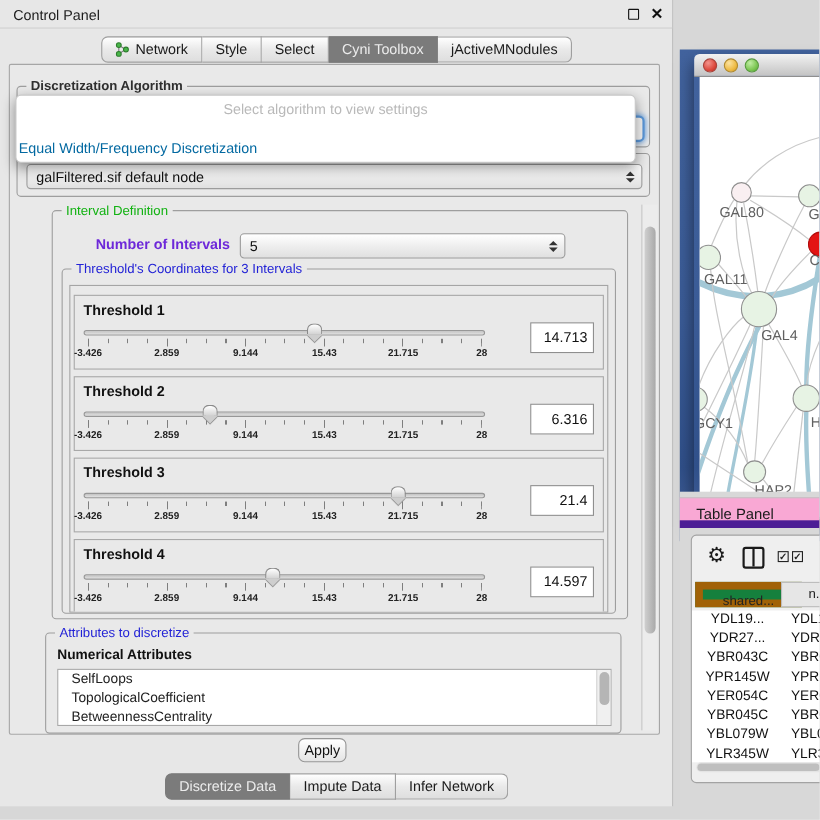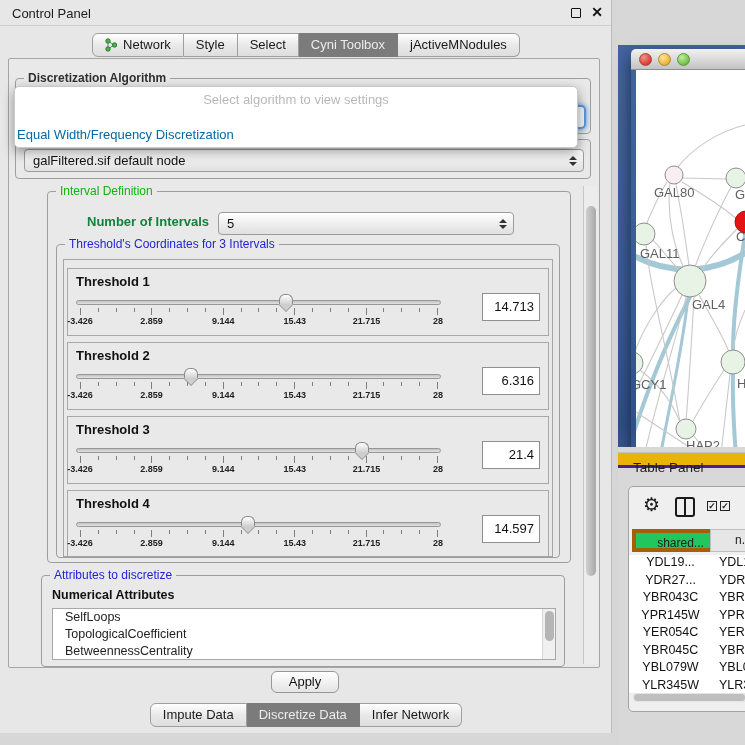--- a/index.html
+++ b/index.html
@@ -44,21 +44,21 @@
   .algo-popup { position:absolute; left:5px; top:27px; width:564px; height:62px; background:#fff; border:1px solid #c9c9c9; border-radius:5px; box-shadow:0 4px 12px rgba(0,0,0,.4); z-index:30; }
   .algo-hint { position:absolute; top:5px; left:0; width:100%; text-align:center; font-size:13px; color:#b9b9b9; }
   .algo-opt1 { position:absolute; top:22px; left:1px; font-size:13px; font-weight:bold; color:#000; padding:1px 6px 1px 1px; cursor:pointer; }
   .algo-opt2 { position:absolute; top:39px; left:1px; font-size:13px; color:#0369a1; padding:1px 6px 1px 1px; cursor:pointer; }
 
   
   .v-scroll { position:absolute; right:1px; top:127px; width:15px; height:478px; background:#ececec; border-left:1px solid #c6c6c6; }
   .v-thumb { position:absolute; left:2px; top:20px; width:10px; height:370px; border-radius:6px; background:linear-gradient(to right,#cfcfcf,#a9a9a9); }
 
   
-  .intervals-row-label { position:absolute; left:39px; top:22px; font-size:13px; font-weight:bold; color:#15803d; }
+  .intervals-row-label { position:absolute; left:39px; top:22px; font-size:13px; font-weight:bold; color:#6d28d9; }
   .thr-panel { position:absolute; left:6px; top:14px; width:490px; height:298px; border:1px solid #a5a5a5; background:#e9e9e9; overflow:hidden; padding-top:8px; }
   .t-block { position:relative; width:482px; height:68px; margin:0 auto 6px; border:1px solid #a8a8a8; background:#e9e9e9; }
   .t-label { position:absolute; left:8px; top:5px; font-size:13px; font-weight:bold; color:#111; }
   .t-row { position:absolute; left:8px; right:8px; top:24px; height:42px; display:flex; justify-content:space-between; }
   .slider { position:relative; width:365px; height:42px; }
   .track { position:absolute; left:0; top:7px; width:365px; height:5px; border:1px solid #979797; border-radius:3px; background:linear-gradient(#c2c2c2,#e2e2e2); }
   .ticks-minor { position:absolute; left:4px; top:15px; width:358px; height:4px; background:repeating-linear-gradient(to right,#7e7e7e 0 1px,transparent 1px 17.85px); }
   .ticks-major { position:absolute; left:4px; top:15px; width:358px; height:7px; background:repeating-linear-gradient(to right,#7e7e7e 0 1px,transparent 1px 71.4px); }
   .tick-labels { position:absolute; left:4px; top:23px; width:358px; height:12px; }
   .tick-labels span { position:absolute; transform:translateX(-50%); font-size:9px; font-weight:bold; color:#222; white-space:nowrap; }
@@ -66,43 +66,43 @@
   .thumb::after { content:""; position:absolute; top:9px; left:-1px; width:0; height:0; border-left:7px solid transparent; border-right:7px solid transparent; border-top:7px solid #cecece; filter:drop-shadow(0 1px 0 #8a8a8a); }
   .t-value { width:58px; height:28px; background:#fff; border:1px solid #8f8f8f; font-size:13px; color:#111; text-align:right; padding:5px 5px 0 0; }
 
   
   .num-attr-label { position:absolute; left:10px; top:12px; font-size:12.5px; font-weight:bold; color:#111; }
   .attr-list { position:absolute; left:10px; top:32px; width:504px; height:52px; background:#fff; border:1px solid #a8a8a8; overflow:hidden; }
   .attr-item { font-size:12.5px; color:#222; line-height:17px; padding-left:12px; cursor:pointer; }
   .attr-scroll { position:absolute; right:0; top:0; width:13px; height:100%; background:#f0f0f0; border-left:1px solid #d5d5d5; }
   .attr-thumb { position:absolute; left:2px; top:2px; width:9px; height:30px; border-radius:5px; background:#b5b5b5; }
 
-  .apply-btn { position:absolute; left:271px; top:671px; width:68px; height:22px; border:1px solid #979797; border-radius:6px; background:linear-gradient(#ffffff,#e4e4e4); font-size:13px; color:#111; text-align:center; line-height:20px; cursor:pointer; font-family:"Liberation Sans", sans-serif; }
+  .apply-btn { position:absolute; left:271px; top:671px; width:44px; height:22px; border:1px solid #979797; border-radius:6px; background:linear-gradient(#ffffff,#e4e4e4); font-size:13px; color:#111; text-align:center; line-height:20px; cursor:pointer; font-family:"Liberation Sans", sans-serif; }
 
   
   .right-area { position:absolute; left:618px; top:0; width:127px; height:745px; }
   .mdi { position:absolute; left:0; top:0; width:127px; height:447px; background:linear-gradient(180deg,#42639e 0%,#3a5b96 55%,#30508a 85%,#466299 100%);margin-top:45px; }
   .net-window { position:absolute; left:13px; top:4px; width:114px; height:423px; box-shadow:0 8px 14px rgba(0,0,10,.55); }
   .net-titlebar { position:absolute; left:0; top:0; width:100%; height:21px; background:linear-gradient(#f2f2f2,#c3c3c3); border-bottom:1px solid #8f8f8f; border-radius:5px 0 0 0; }
   .light { position:absolute; top:4px; width:13px; height:13px; border-radius:50%; cursor:pointer; }
   .light.red { left:8px; background:radial-gradient(circle at 35% 30%,#f2948d,#dd4a3e 60%,#b4281e); border:1px solid #a8443c; }
   .light.yellow { left:27px; background:radial-gradient(circle at 35% 30%,#fbe2a0,#eebb45 60%,#cd9322); border:1px solid #b08a2e; }
   .light.green { left:46px; background:radial-gradient(circle at 35% 30%,#c0eda3,#7cc653 60%,#4da32f); border:1px solid #579a3e; }
   .net-canvas { position:absolute; left:5px; top:21px; right:0; bottom:2px; background:#fff; overflow:hidden; }
 
   .tp-region { position:absolute; left:0; top:447px; width:127px; height:298px; background:#d8d8d8; }
-  .tp-titlebar { position:absolute; left:0; top:5px; width:100%; height:16px; background:#eab308; border-top:1px solid #c2c2c2; border-bottom:3px solid #4c1d95; }
+  .tp-titlebar { position:absolute; left:0; top:5px; width:100%; height:28px; background:#f9a8d4; border-top:1px solid #c2c2c2; border-bottom:7px solid #4c1d95; }
   .tp-title { position:absolute; left:15px; top:7px; font-size:13.5px; color:#1c1c1c; }
   .tp-panel { position:absolute; left:10px; top:39px; width:125px; height:226px; background:#efefef; border:1px solid #a3a3a3; border-radius:5px 0 0 5px; overflow:hidden; }
   .gear-ic { position:absolute; left:14px; top:6px; font-size:19px; color:#1a1a1a; cursor:pointer; }
   .cols-ic { position:absolute; left:46px; top:10px; width:20px; height:20px; border:2px solid #1a1a1a; border-radius:3px; cursor:pointer; }
   .cols-ic::after { content:""; position:absolute; left:7px; top:0; width:2px; height:16px; background:#1a1a1a; }
   .cb-ic { position:absolute; top:14px; width:10px; height:10px; border:1.4px solid #222; cursor:pointer; font-size:9px; line-height:8px; text-align:center; color:#222; font-weight:bold; }
   .th-row { position:absolute; left:0; top:40px; width:100%; height:26px; }
-  .th-cell1 { position:absolute; left:3px; top:2px; width:97px; height:23px; background:#22c55e; border:4px solid #a16207; font-size:12px; color:#222; text-align:center; line-height:21px; cursor:pointer; }
+  .th-cell1 { position:absolute; left:3px; top:2px; width:97px; height:23px; background:#15803d; border:7px solid #a16207; font-size:12px; color:#222; text-align:center; line-height:21px; cursor:pointer; }
   .th-cell2 { position:absolute; left:81px; top:2px; width:70px; height:23px; background:#e6e6e6; border:1px solid #bdbdbd; font-size:12px; color:#222; line-height:21px; padding-left:24px; cursor:pointer; }
   .tbody { position:absolute; left:0; top:68px; width:100%; height:138px; background:#fff; overflow:hidden; }
   .trow { position:relative; height:17.5px; }
   .tc1 { position:absolute; left:3px; width:77px; text-align:center; font-size:12.5px; color:#111; }
   .tc2 { position:absolute; left:90px; font-size:12.5px; color:#111; white-space:nowrap; }
   .h-scroll { position:absolute; left:4px; bottom:9px; right:3px; height:9px; background:#e4e4e4; border-radius:5px; }
   .h-thumb { position:absolute; left:1px; top:1px; width:96%; height:7px; background:#bfbfbf; border-radius:4px; }
 
   svg text { font-family:"Liberation Sans", sans-serif; }
 </style>
@@ -288,25 +288,25 @@
 
     <div class="v-scroll">
         <div class="v-thumb"></div>
       </div>
   </div>
 
   <button class="apply-btn">Apply</button>
 
   <div class="bottom-tabs">
     <div class="seg">
-      <div class="tab">
-          <span>Impute Data</span>
-        </div>
       <div class="tab selected">
           <span>Discretize Data</span>
+        </div>
+      <div class="tab">
+          <span>Impute Data</span>
         </div>
       <div class="tab">
           <span>Infer Network</span>
         </div>
     </div>
   </div>
 </section>
 
 <section class="right-area">
 

